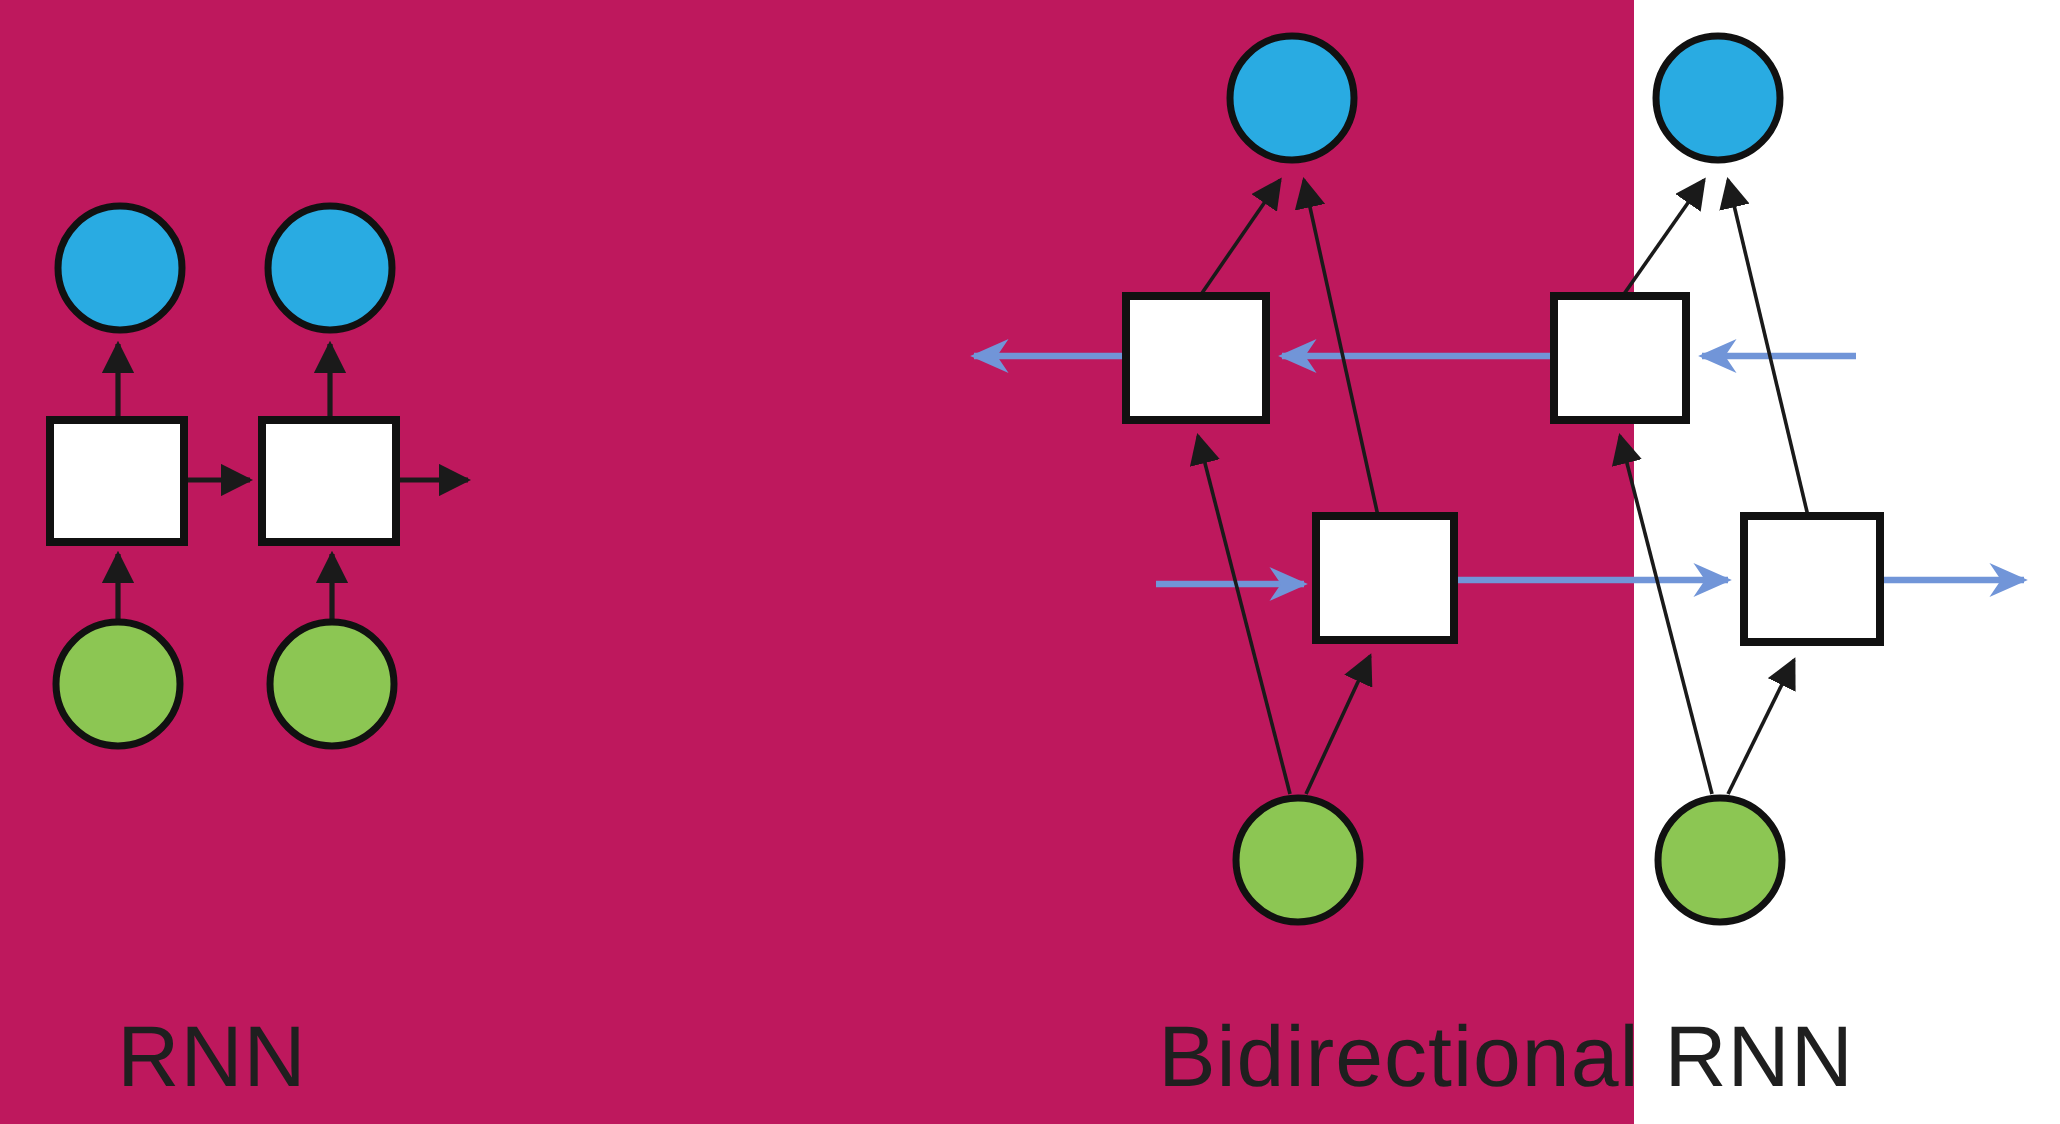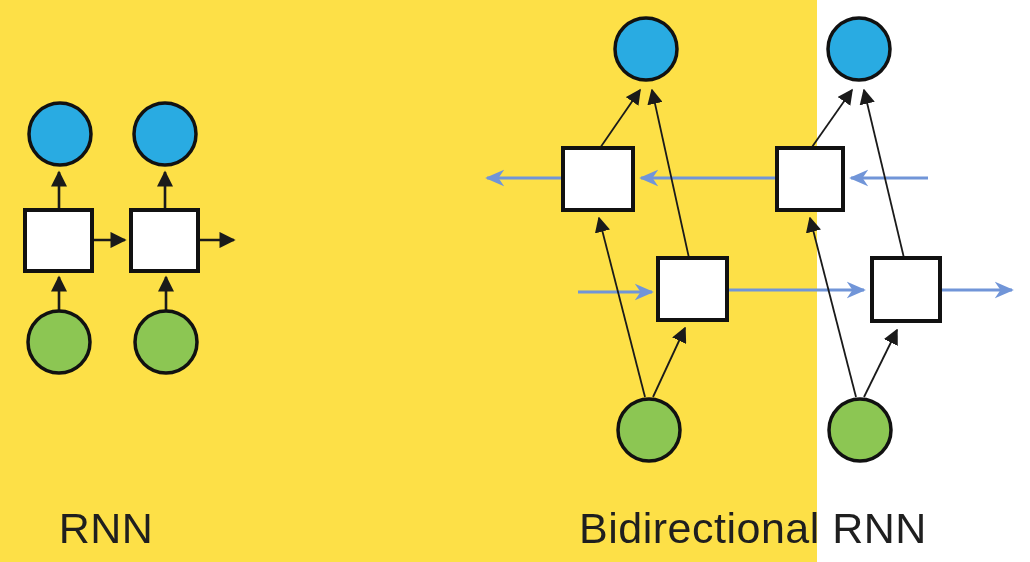--- a/index.html
+++ b/index.html
@@ -8,21 +8,21 @@
     background: #ffffff;
     width: 1030px;
     height: 562px;
     overflow: hidden;
     font-family: "Liberation Sans", sans-serif;
   }
   .stage {
     position: relative;
     width: 817px;
     height: 562px;
-    background: #fde047;
+    background: #be185d;
   }
   svg { display: block; }
   .node-circle { stroke: #111111; stroke-width: 3.5; }
   .node-square { stroke: #111111; stroke-width: 4; }
   .black-arrow { stroke: #1a1a1a; stroke-width: 2.6; fill: none; }
   .black-arrow-thin { stroke: #1a1a1a; stroke-width: 1.8; fill: none; }
   .blue-arrow { stroke-width: 3.2; fill: none; }
   .diagram-label {
     font-family: "Liberation Sans", sans-serif;
     font-size: 43px;

